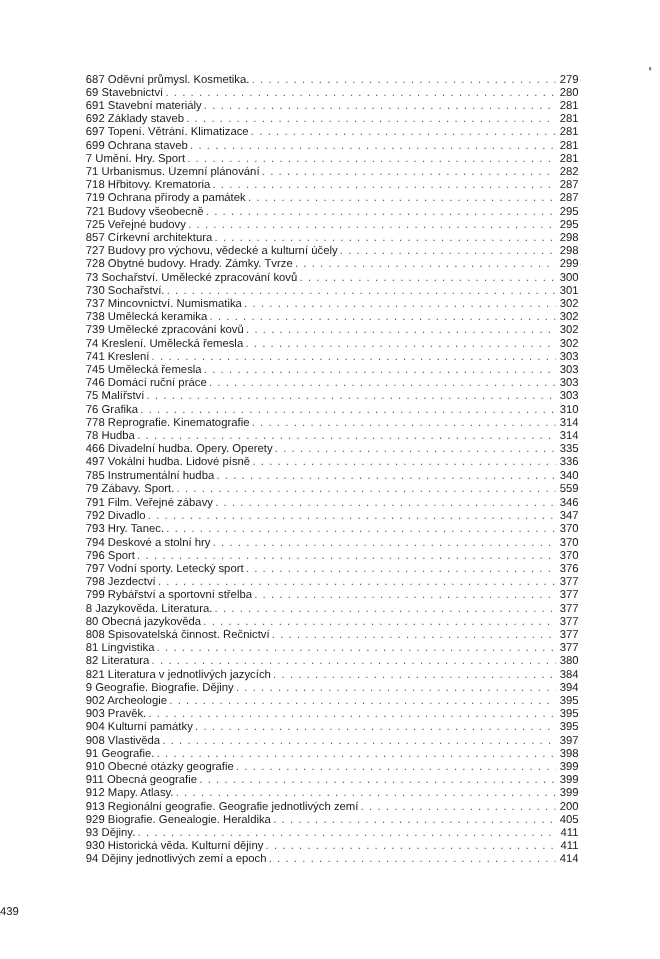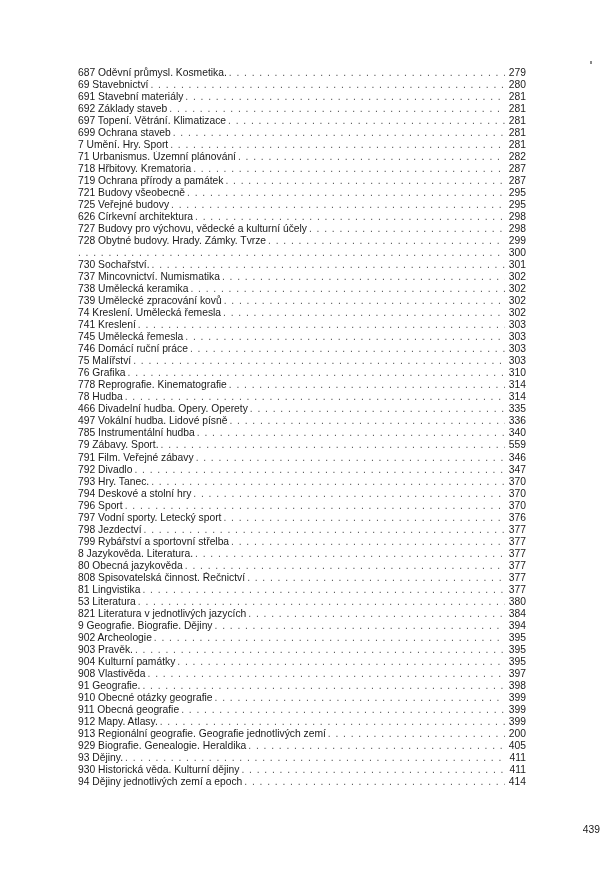--- a/index.html
+++ b/index.html
@@ -6,21 +6,21 @@
     body { width: 600px; height: 872px; position: relative; overflow: hidden;
            font-family: "Liberation Sans", sans-serif; color: #1a1a1a; }
     .toc { position: absolute; left: 78px; top: 67px; width: 448px; }
     .toc-row { display: flex; align-items: baseline; height: 12.02px; line-height: 12px;
                font-size: 10.3px; white-space: nowrap; overflow: hidden; }
     .toc-title { flex: 0 0 auto; padding-right: 2px; }
     .toc-leader { flex: 1 1 auto; overflow: hidden; color: #555; letter-spacing: 0; }
     .toc-leader::before { content: ". . . . . . . . . . . . . . . . . . . . . . . . . . . . . . . . . . . . . . . . . . . . . . . . . . . . . . . . . . . . . . . . . . . . . . . . . . . . . . . . . . . . . . . . . . . . . . . . . . . . . . . . . . . . . . . . . . . . . . . . . . . . . . . . . . . . . . . . . ";
                         word-spacing: 1.9px; direction: rtl; }
     .toc-page { flex: 0 0 auto; padding-left: 3px; text-align: right; min-width: 18px; }
-    .page-number { position: absolute; left: 0; width: 600px; top: 824px; text-align: right;
+    .page-number { position: absolute; left: 0; width: 600px; top: 824px; text-align: left;
                    font-size: 10.3px; }
     .scan-mark { position: absolute; left: 590px; top: 61px; width: 2px; height: 3px; background: #888; }
   </style>
 </head>
 <body>
 
 <div class="scan-mark"></div>
 
 <div class="toc" id="toc">
 
@@ -78,35 +78,36 @@
       <span class="toc-title">721 Budovy všeobecně</span>
       <span class="toc-leader"></span>
       <span class="toc-page">295</span>
     </div>
     <div class="toc-row">
       <span class="toc-title">725 Veřejné budovy</span>
       <span class="toc-leader"></span>
       <span class="toc-page">295</span>
     </div>
     <div class="toc-row">
-      <span class="toc-title">626 Církevní architektura</span>
+      <span class="toc-title">857 Církevní architektura</span>
       <span class="toc-leader"></span>
       <span class="toc-page">298</span>
     </div>
     <div class="toc-row">
       <span class="toc-title">727 Budovy pro výchovu, vědecké a kulturní účely</span>
       <span class="toc-leader"></span>
       <span class="toc-page">298</span>
     </div>
     <div class="toc-row">
       <span class="toc-title">728 Obytné budovy. Hrady. Zámky. Tvrze</span>
       <span class="toc-leader"></span>
       <span class="toc-page">299</span>
     </div>
     <div class="toc-row">
+      <span class="toc-title">73 Sochařství. Umělecké zpracování kovů</span>
       <span class="toc-leader"></span>
       <span class="toc-page">300</span>
     </div>
     <div class="toc-row">
       <span class="toc-title">730 Sochařství.</span>
       <span class="toc-leader"></span>
       <span class="toc-page">301</span>
     </div>
     <div class="toc-row">
       <span class="toc-title">737 Mincovnictví. Numismatika</span>
@@ -237,21 +238,21 @@
       <span class="toc-title">808 Spisovatelská činnost. Řečnictví</span>
       <span class="toc-leader"></span>
       <span class="toc-page">377</span>
     </div>
     <div class="toc-row">
       <span class="toc-title">81 Lingvistika</span>
       <span class="toc-leader"></span>
       <span class="toc-page">377</span>
     </div>
     <div class="toc-row">
-      <span class="toc-title">53 Literatura</span>
+      <span class="toc-title">82 Literatura</span>
       <span class="toc-leader"></span>
       <span class="toc-page">380</span>
     </div>
     <div class="toc-row">
       <span class="toc-title">821 Literatura v jednotlivých jazycích</span>
       <span class="toc-leader"></span>
       <span class="toc-page">384</span>
     </div>
     <div class="toc-row">
       <span class="toc-title">9 Geografie. Biografie. Dějiny</span>

